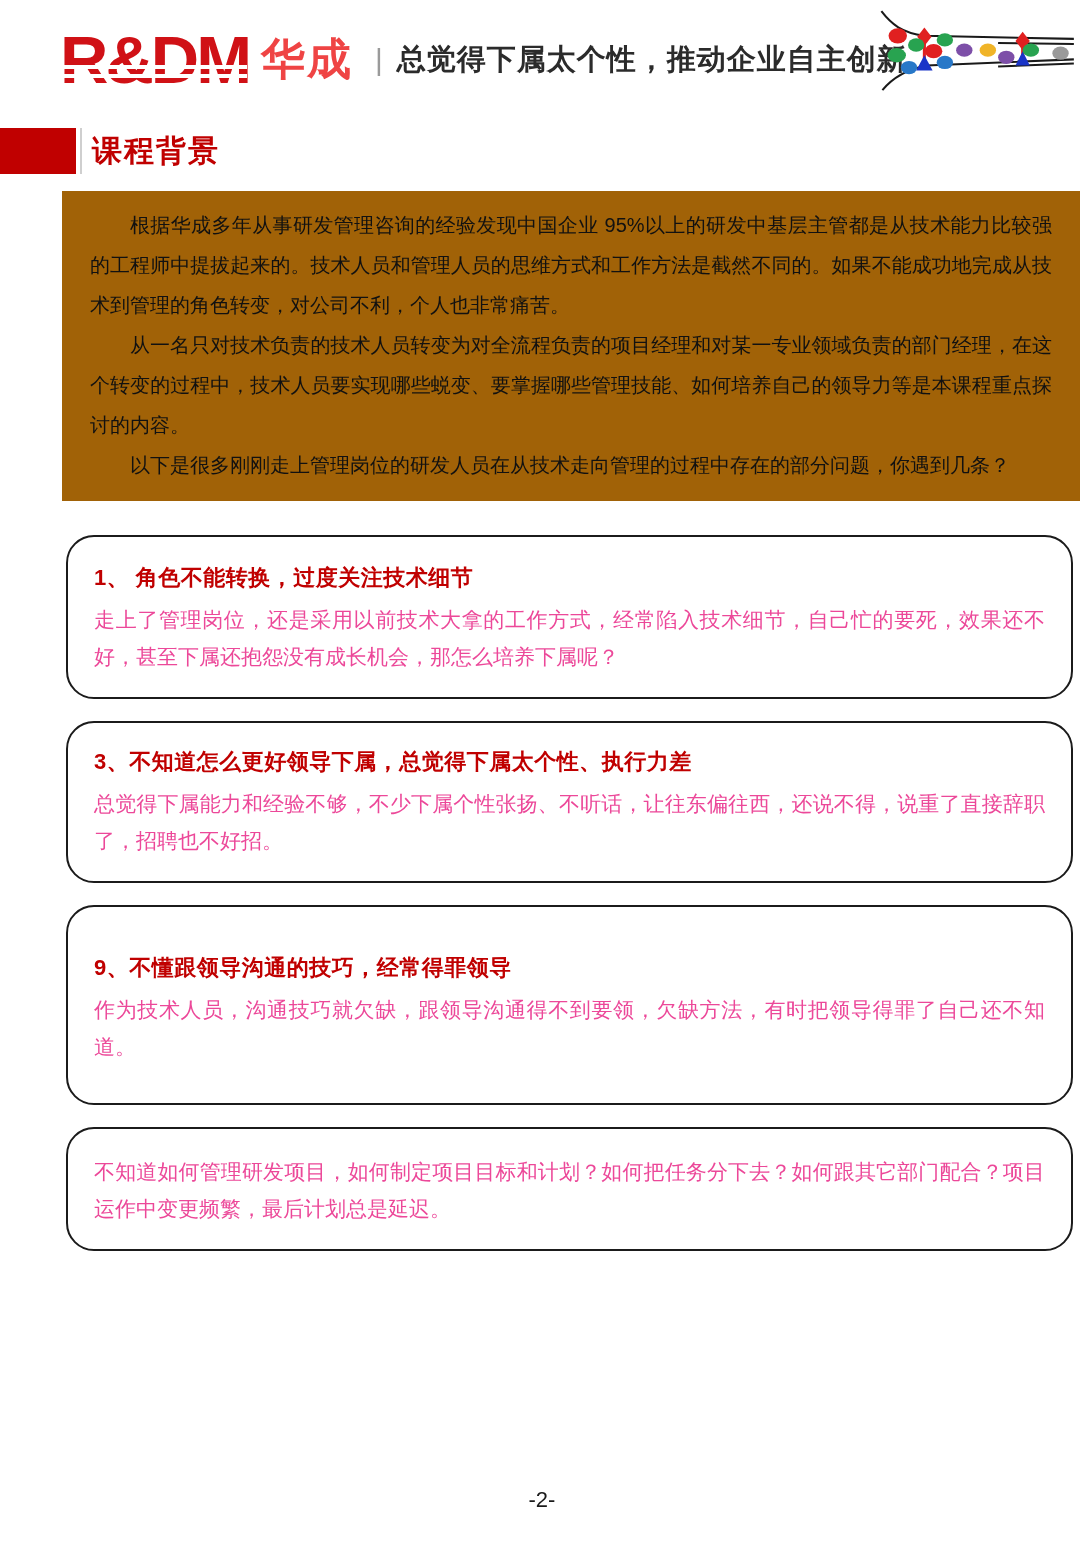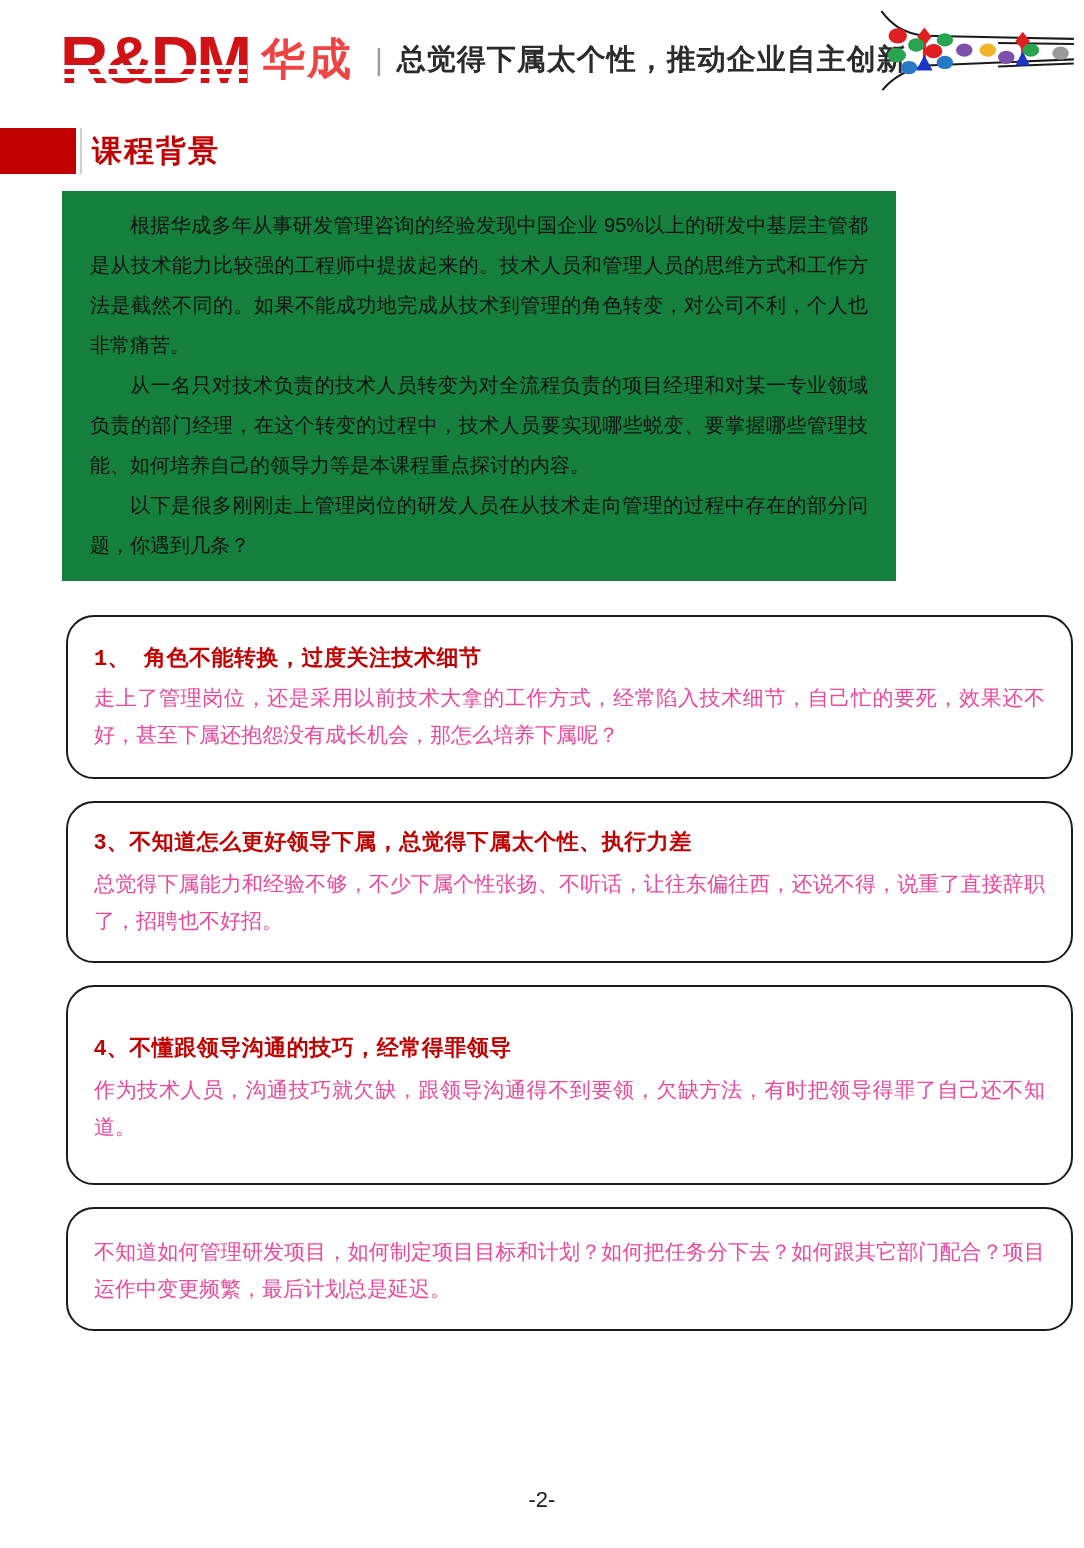--- a/index.html
+++ b/index.html
@@ -29,37 +29,37 @@
   .funnel-wrap { position:absolute; top:8px; right:4px; width:215px; height:115px; }
 
   
   .section-row { position:relative; margin-top:8px; height:46px; display:flex; align-items:center; }
   .section-accent { width:76px; height:46px; background:#c00000; }
   .section-divider { width:2px; height:46px; background:#cfcfcf; margin-left:4px; }
   .section-title { font-size:30px; font-weight:bold; color:#c00000; margin-left:10px; letter-spacing:2px; }
 
   
   .intro {
-    margin:17px 0 0 62px; width:834px;
-    background:#15803d;
+    margin:17px 0 0 62px; width:1018px;
+    background:#a16207;
     padding:14px 28px 16px 28px;
   }
   .intro p {
     font-size:20px; line-height:40px; text-align:justify;
     text-indent:2em; color:#111111;
   }
 
   
   .problem {
     margin:22px 0 0 66px; width:1007px;
     border:2px solid #1b1b1b; border-radius:28px;
     padding:26px 26px 22px 26px;
     background:#ffffff;
   }
-  .problem.first { margin-top:34px;font-family:Liberation Mono, monospace; }
+  .problem.first { margin-top:34px; }
   .problem.pad-lg { padding-top:46px; padding-bottom:38px; }
   .problem.pad-md { padding-top:24px; }
   .problem-title {
     font-size:22px; font-weight:bold; color:#c00000;
     margin-bottom:8px; letter-spacing:0.5px;
   }
   .problem-body { font-size:21px; line-height:37px; color:#ec4899; text-align:justify; }
 
   
   .footer {
@@ -136,21 +136,21 @@
     <div class="problem-body">走上了管理岗位，还是采用以前技术大拿的工作方式，经常陷入技术细节，自己忙的要死，效果还不好，甚至下属还抱怨没有成长机会，那怎么培养下属呢？</div>
   </div>
 
 
   <div class="problem pad-md">
     <div class="problem-title">3、不知道怎么更好领导下属，总觉得下属太个性、执行力差</div>
     <div class="problem-body">总觉得下属能力和经验不够，不少下属个性张扬、不听话，让往东偏往西，还说不得，说重了直接辞职了，招聘也不好招。</div>
   </div>
 
   <div class="problem pad-lg">
-    <div class="problem-title">4、不懂跟领导沟通的技巧，经常得罪领导</div>
+    <div class="problem-title">9、不懂跟领导沟通的技巧，经常得罪领导</div>
     <div class="problem-body">作为技术人员，沟通技巧就欠缺，跟领导沟通得不到要领，欠缺方法，有时把领导得罪了自己还不知道。</div>
   </div>
 
   <div class="problem pad-md">
     <div class="problem-body">不知道如何管理研发项目，如何制定项目目标和计划？如何把任务分下去？如何跟其它部门配合？项目运作中变更频繁，最后计划总是延迟。</div>
   </div>
 
   <div class="footer">-2-</div>
 
 </div>

